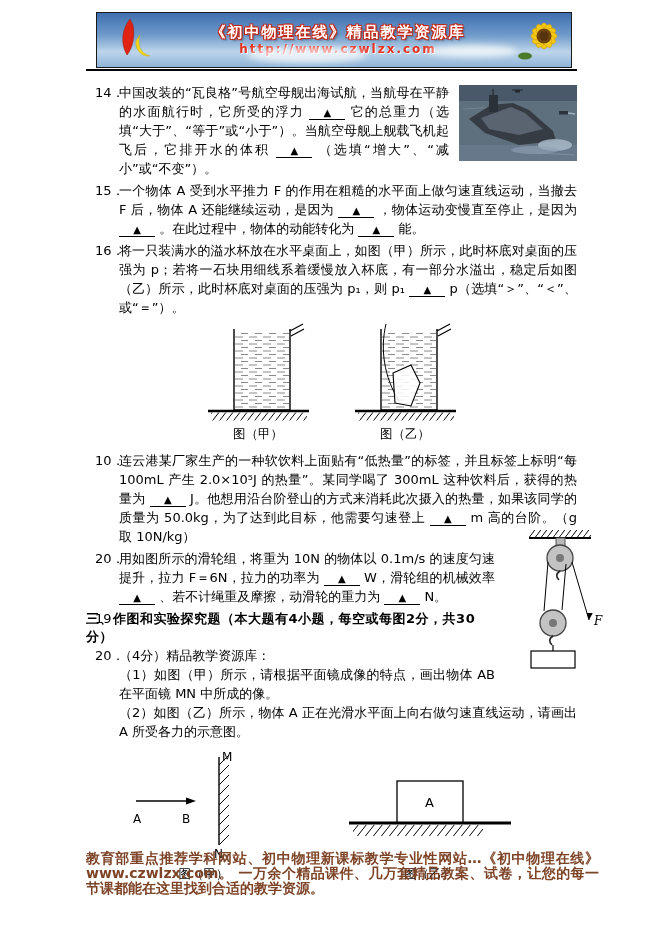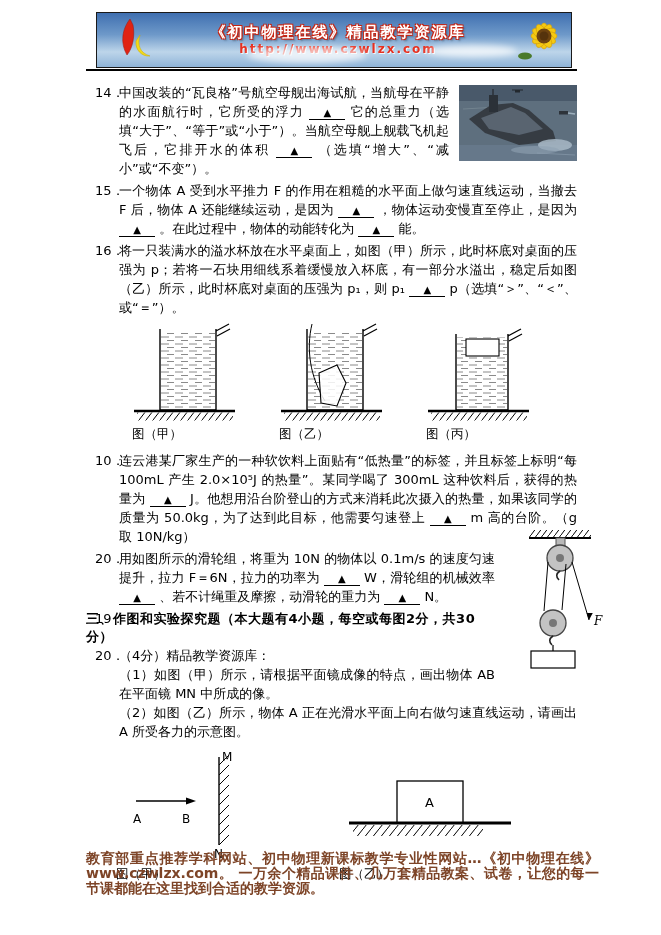--- a/index.html
+++ b/index.html
@@ -37,21 +37,21 @@
   .blank{
     display:inline-block;min-width:32px;text-align:center;border-bottom:1.4px solid #000;
     font-size:10px;line-height:12px;vertical-align:baseline;padding:0 2px;
   }
   .carrier{float:right;width:118px;height:76px;margin:2px 0 4px 10px;}
   .pulley-fig{float:right;width:104px;height:142px;margin:-22px -28px 2px 6px;}
   .section-head{font-size:13px;font-weight:bold;margin-top:4px;letter-spacing:.5px;}
   .q20-part{padding-left:33px;font-size:13px;line-height:19px;text-align:justify;}
   
   .cups-row{display:flex;justify-content:center;gap:42px;margin:4px 0 8px;}
-  .fig{}
+  .fig{text-align:center;}
   .fig-caption{font-size:12.5px;margin-top:1px;}
   .draw-row{display:flex;justify-content:space-between;padding:0 58px 0 30px;margin-top:8px;}
   
   .footer{
     position:absolute;left:86px;right:62px;top:851px;
     font-size:14px;line-height:15px;font-weight:bold;color:#7d4427;text-align:justify;
   }
   svg text{font-family:"DejaVu Sans",sans-serif;}
   .serif-italic{font-style:italic;font-family:"DejaVu Serif",serif;}
 </style>
@@ -164,41 +164,20 @@
           <path d="M28,8 V89 H84 V8" fill="none" stroke="#000" stroke-width="1.4"></path>
           <line x1="84" y1="10" x2="97" y2="3" stroke="#000" stroke-width="1.2"></line>
           <line x1="85" y1="15" x2="98" y2="8" stroke="#000" stroke-width="1.2"></line>
           <path d="M33,3 C27,28 31,56 46,80" fill="none" stroke="#000" stroke-width="1"></path>
           <polygon points="40,52 58,44 67,62 58,85 42,82" fill="rgba(255,255,255,0.85)" stroke="#000" stroke-width="1.1"></polygon>
           <line x1="2" y1="90" x2="103" y2="90" stroke="#000" stroke-width="2.5"></line>
           <rect x="5" y="91.5" width="96" height="8" fill="url(#h2)"></rect>
         </svg>
         <div class="fig-caption">图（乙）</div>
       </div>
-      <div class="fig">
-        <svg width="105" height="100" viewBox="0 0 105 100">
-          <defs>
-            <pattern id="w3" width="14" height="7" patternUnits="userSpaceOnUse">
-              <line x1="1" y1="2" x2="9" y2="2" stroke="#8a8a8a" stroke-width="1"></line>
-              <line x1="7" y1="5.5" x2="14" y2="5.5" stroke="#8a8a8a" stroke-width="1"></line>
-            </pattern>
-            <pattern id="h3" width="7" height="9" patternUnits="userSpaceOnUse">
-              <line x1="0" y1="9" x2="7" y2="0" stroke="#000" stroke-width="1"></line>
-            </pattern>
-          </defs>
-          <rect x="31" y="16" width="50" height="72" fill="url(#w3)"></rect>
-          <path d="M30,13 V89 H82 V13" fill="none" stroke="#000" stroke-width="1.4"></path>
-          <line x1="82" y1="15" x2="95" y2="8" stroke="#000" stroke-width="1.2"></line>
-          <line x1="83" y1="20" x2="96" y2="13" stroke="#000" stroke-width="1.2"></line>
-          <rect x="40" y="18" width="33" height="17" fill="#fff" stroke="#000" stroke-width="1.1"></rect>
-          <line x1="2" y1="90" x2="103" y2="90" stroke="#000" stroke-width="2.5"></line>
-          <rect x="5" y="91.5" width="96" height="8" fill="url(#h3)"></rect>
-        </svg>
-        <div class="fig-caption">图（丙）</div>
-      </div>
     </div>
 
     <div class="question">
       <span class="qnum">10．</span>
       <span class="qtext">连云港某厂家生产的一种软饮料上面贴有“低热量”的标签，并且标签上标明“每 100mL 产生 2.0×10⁵J 的热量”。某同学喝了 300mL 这种饮料后，获得的热量为 <span class="blank">▲</span> J。他想用沿台阶登山的方式来消耗此次摄入的热量，如果该同学的质量为 50.0kg，为了达到此目标，他需要匀速登上 <span class="blank">▲</span> m 高的台阶。（g 取 10N/kg）</span>
     </div>
 
     <div class="question">
       <span class="qnum">20．</span>
       <span class="pulley-fig">

